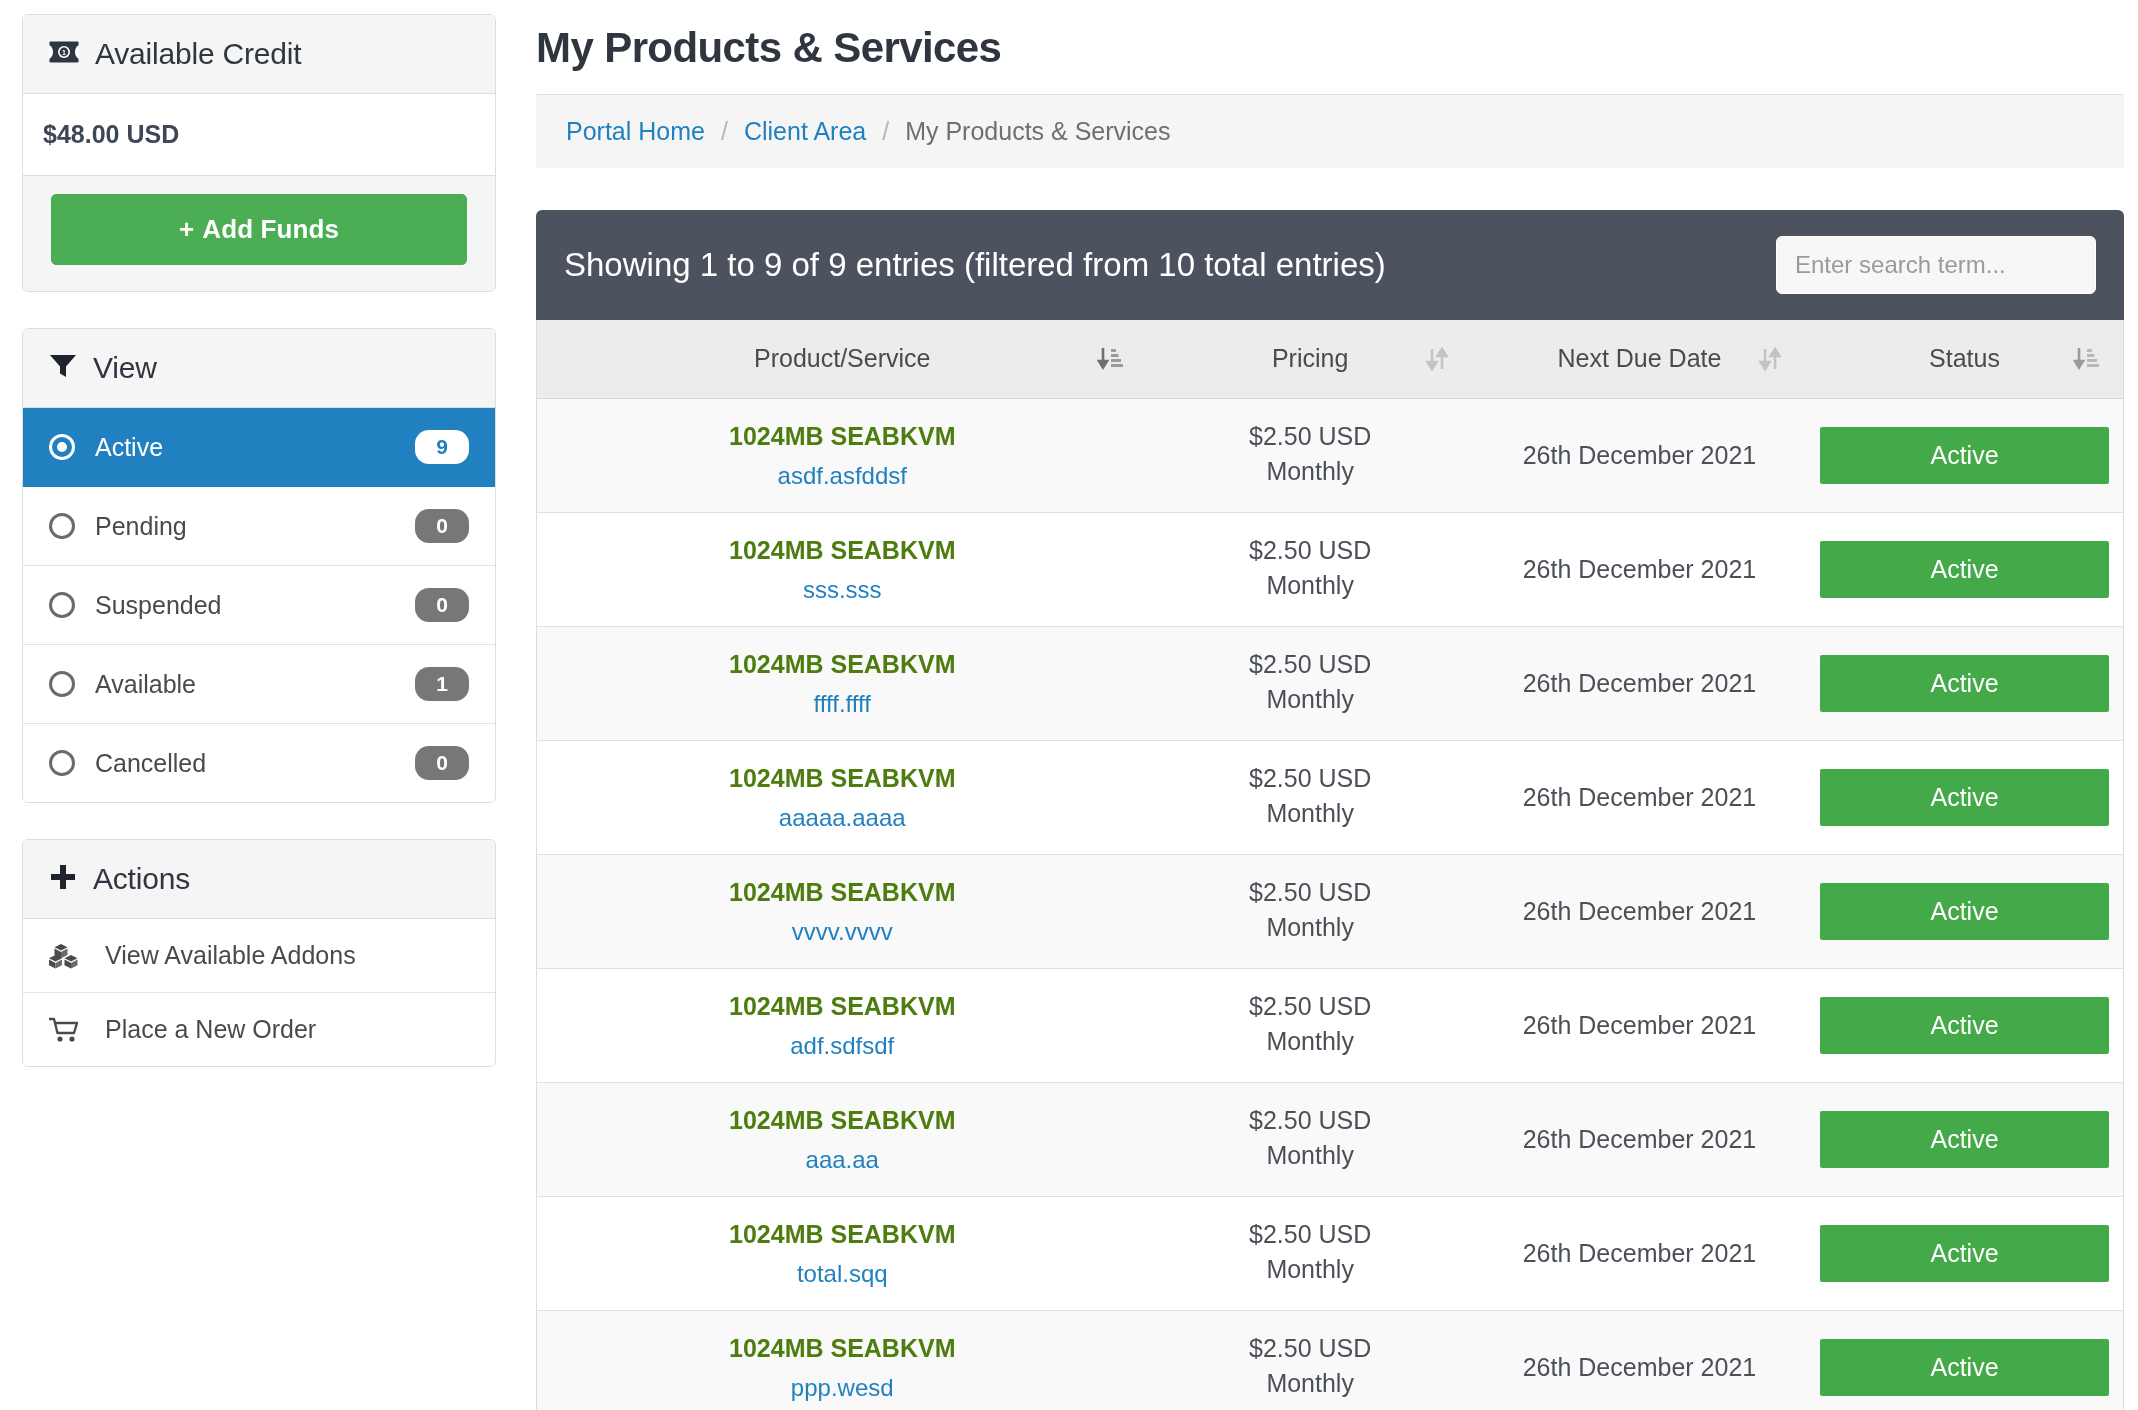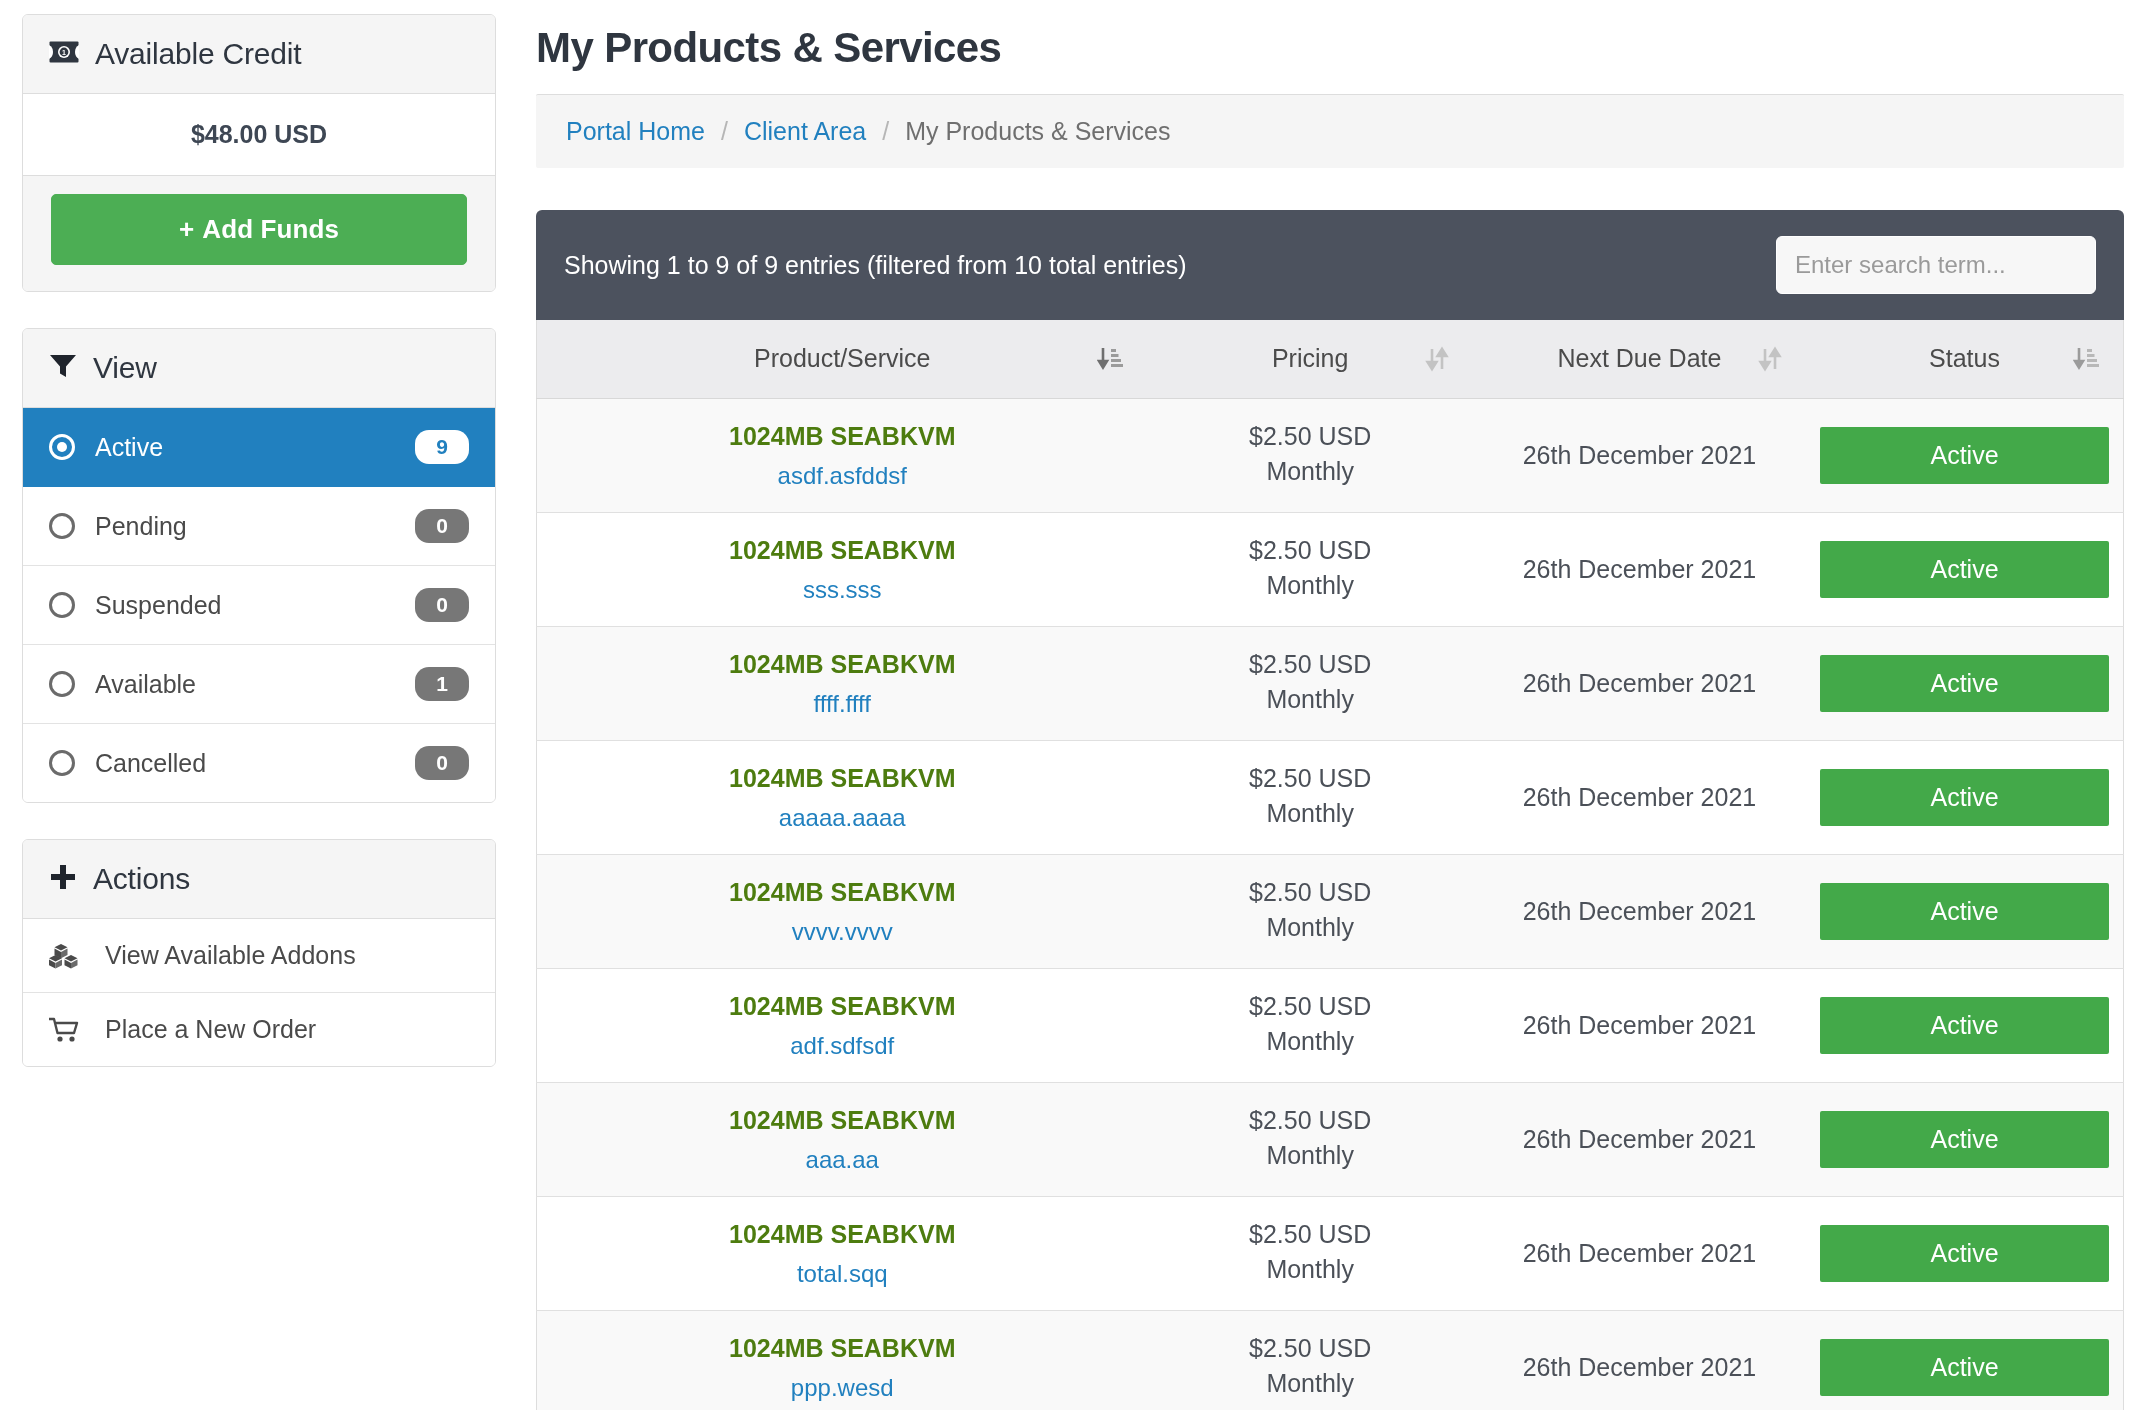--- a/index.html
+++ b/index.html
@@ -39,21 +39,20 @@
     align-items: center;
     gap: 16px;
   }
   .panel-head-title {
     font-size: 30px;
     font-weight: normal;
     color: #2f3640;
     letter-spacing: -0.2px;
   }
   .panel-body-center {
-    text-align: center;
     padding: 26px 20px;
     font-size: 25px;
     font-weight: bold;
     color: #3e4754;
     background: #ffffff;
   }
   .panel-foot {
     background: #f5f5f5;
     border-top: 1px solid #dddddd;
     padding: 18px 28px 26px 28px;
@@ -174,21 +173,21 @@
     background: #4c525e;
     border-radius: 6px 6px 0 0;
     padding: 26px 28px;
     display: flex;
     align-items: center;
     justify-content: space-between;
     min-height: 96px;
   }
   .dt-info {
     color: #ffffff;
-    font-size: 25px;
+    font-size: 33px;
   }
   .dt-search {
     width: 320px;
     background: #f7f7f7;
     border: 1px solid #ffffff;
     border-radius: 6px;
     padding: 14px 18px;
     font-size: 24px;
     color: #555555;
     font-family: "Liberation Sans", sans-serif;

